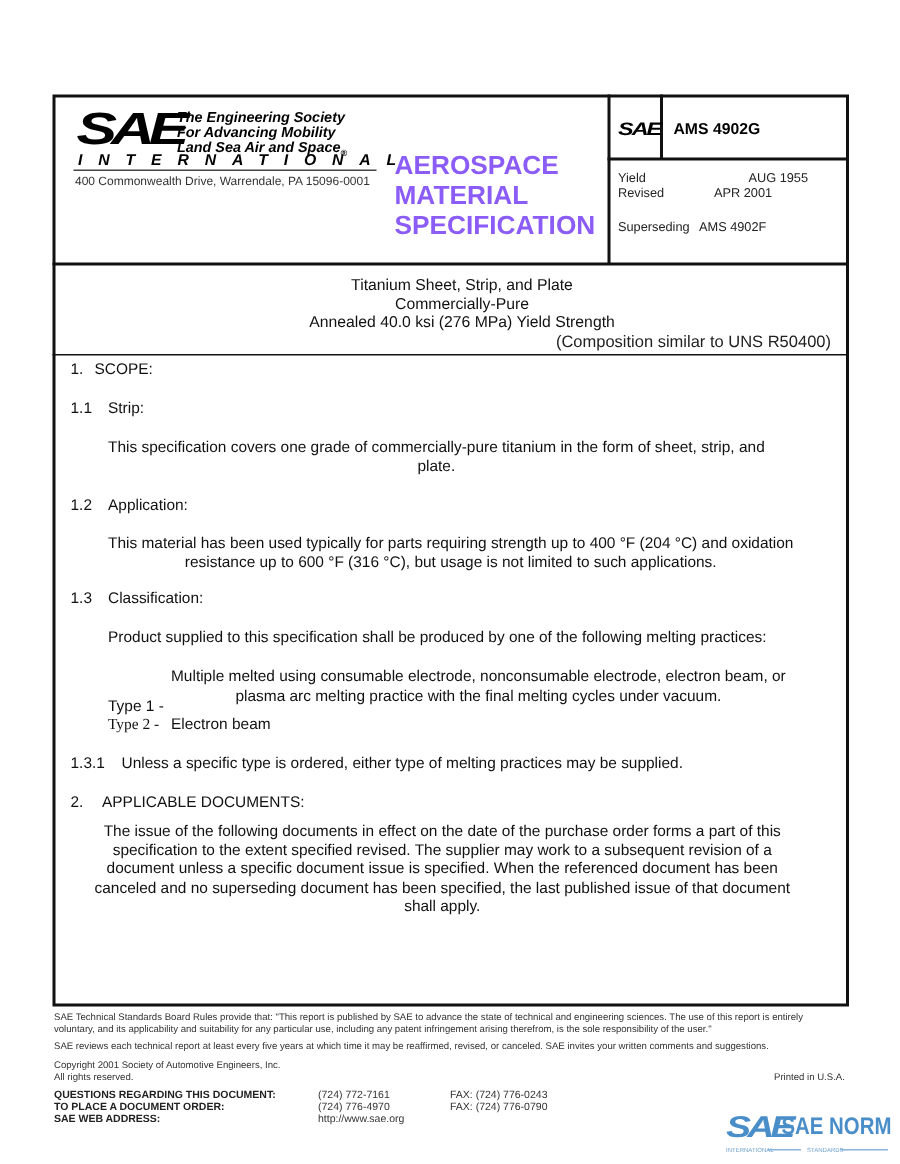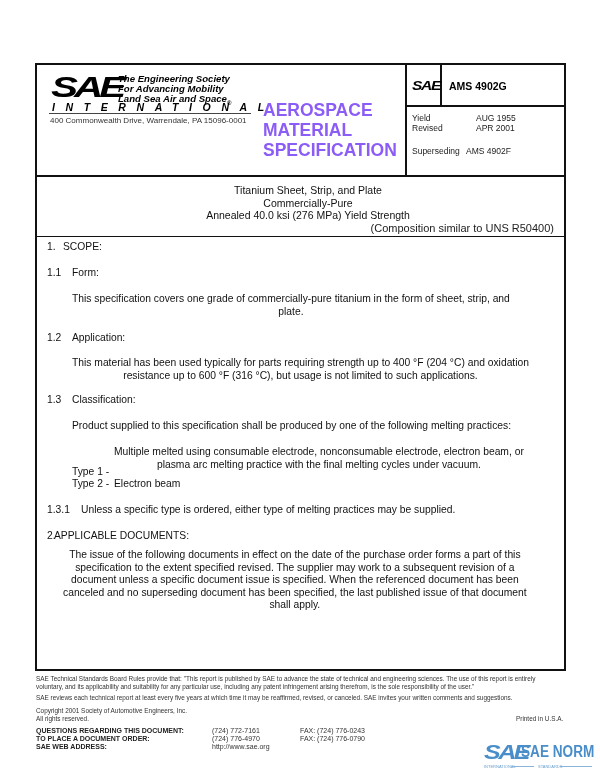--- a/index.html
+++ b/index.html
@@ -73,66 +73,66 @@
 
 <div class="ams-title">
   <div>AEROSPACE</div>
   <div>MATERIAL</div>
   <div>SPECIFICATION</div>
 </div>
 
 <div class="sae-small">SAE</div>
 <div class="docnum">AMS 4902G</div>
 <div class="meta" style="left:412px; top:113px;">Yield</div>
-<div class="meta" style="left:476px; top:113px;">AUG 1955</div>
+<div class="meta" style="left:499px; top:113px;">AUG 1955</div>
 <div class="meta" style="left:412px; top:123px;">Revised</div>
 <div class="meta" style="left:476px; top:123px;">APR 2001</div>
 <div class="meta" style="left:412px; top:146px;">Superseding</div>
 <div class="meta" style="left:466px; top:146px;">AMS 4902F</div>
 
 <div class="title-block">
   <div>Titanium Sheet, Strip, and Plate</div>
   <div>Commercially-Pure</div>
   <div>Annealed 40.0 ksi (276 MPa) Yield Strength</div>
 </div>
 <div class="composition">(Composition similar to UNS R50400)</div>
 
 <div class="num" style="left:47px; top:241px;">1.</div>
 <div class="body-text" style="left:63px; top:241px;">SCOPE:</div>
 
 <div class="num" style="left:47px; top:267px;">1.1</div>
-<div class="body-text" style="left:72px; top:267px;">Form:</div>
+<div class="body-text" style="left:72px; top:267px;">Strip:</div>
 <div class="body-text" style="left:72px; top:293px;">
   <div>This specification covers one grade of commercially-pure titanium in the form of sheet, strip, and</div>
   <div>plate.</div>
 </div>
 
 <div class="num" style="left:47px; top:332px;">1.2</div>
 <div class="body-text" style="left:72px; top:332px;">Application:</div>
 <div class="body-text" style="left:72px; top:357px;">
   <div>This material has been used typically for parts requiring strength up to 400 °F (204 °C) and oxidation</div>
   <div>resistance up to 600 °F (316 °C), but usage is not limited to such applications.</div>
 </div>
 
 <div class="num" style="left:47px; top:394px;">1.3</div>
 <div class="body-text" style="left:72px; top:394px;">Classification:</div>
 <div class="body-text" style="left:72px; top:420px;">Product supplied to this specification shall be produced by one of the following melting practices:</div>
 <div class="body-text" style="left:72px; top:446px;margin-top:20px;">Type 1 -</div>
 <div class="body-text" style="left:114px; top:446px;">
   <div>Multiple melted using consumable electrode, nonconsumable electrode, electron beam, or</div>
   <div>plasma arc melting practice with the final melting cycles under vacuum.</div>
 </div>
-<div class="body-text" style="left:72px; top:478px;">Type 2 -</div>
+<div class="body-text" style="left:72px; top:478px;font-family:Liberation Serif, serif;">Type 2 -</div>
 <div class="body-text" style="left:114px; top:478px;">Electron beam</div>
 
 <div class="num" style="left:47px; top:504px;">1.3.1</div>
 <div class="body-text" style="left:81px; top:504px;">Unless a specific type is ordered, either type of melting practices may be supplied.</div>
 
 <div class="num" style="left:47px; top:530px;">2.</div>
-<div class="body-text" style="left:54px; top:530px;">APPLICABLE DOCUMENTS:</div>
+<div class="body-text" style="left:68px; top:530px;">APPLICABLE DOCUMENTS:</div>
 <div class="body-text" style="left:63px; top:549px;">
   <div>The issue of the following documents in effect on the date of the purchase order forms a part of this</div>
   <div>specification to the extent specified revised.  The supplier may work to a subsequent revision of a</div>
   <div>document unless a specific document issue is specified.  When the referenced document has been</div>
   <div>canceled and no superseding document has been specified, the last published issue of that document</div>
   <div>shall apply.</div>
 </div>
 
 <div class="footer-small" style="left:36px; top:675px;">
   <div>SAE Technical Standards Board Rules provide that: "This report is published by SAE to advance the state of technical and engineering sciences.  The use of this report is entirely</div>

